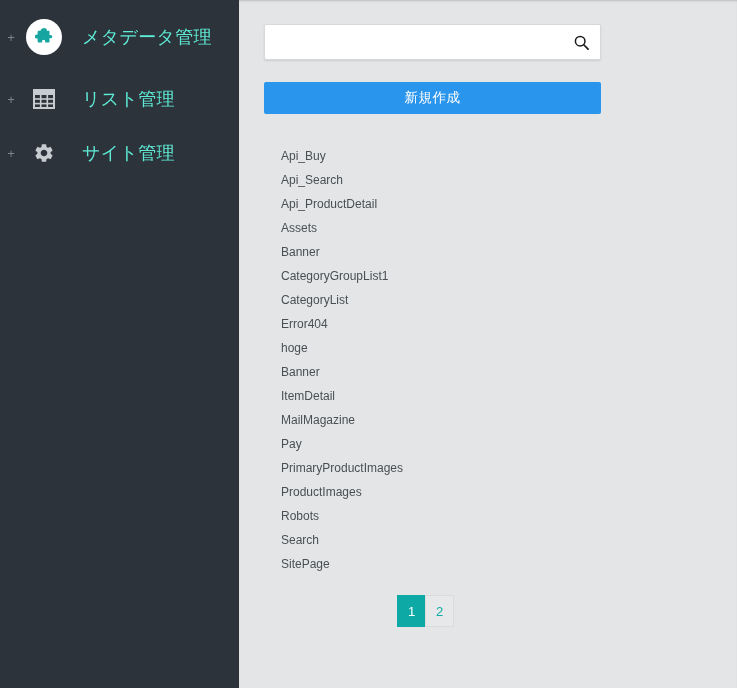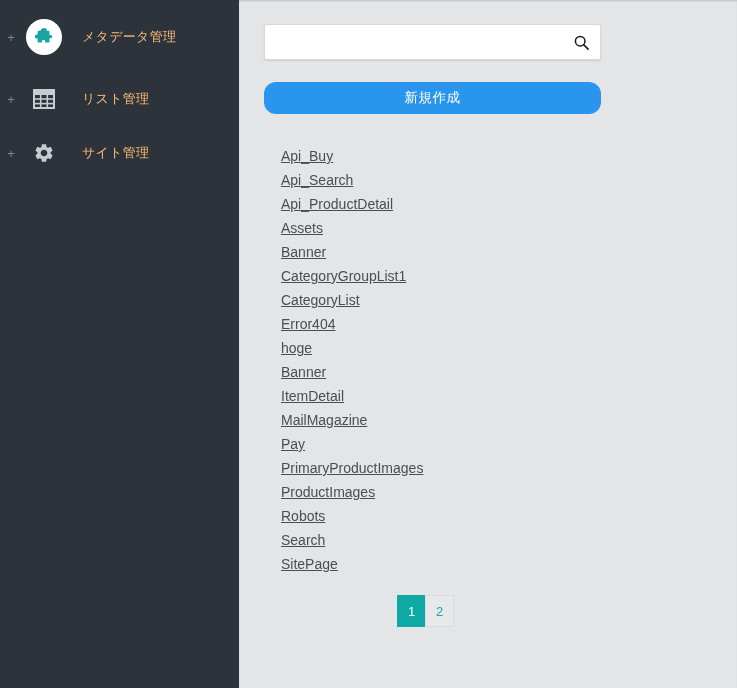--- a/index.html
+++ b/index.html
@@ -62,22 +62,22 @@
     width: 36px;
     height: 36px;
     border-radius: 50%;
     background: #ffffff;
     display: flex;
     align-items: center;
     justify-content: center;
   }
 
   .nav-label {
-    color: #fdba74;
-    font-size: 13px;
+    color: #5eead4;
+    font-size: 18px;
     margin-left: 16px;
     letter-spacing: 0.3px;
     white-space: nowrap;
   }
 
   .nav-item.spaced-1 { height: 54px; margin-top: 8px; }
   .nav-item.spaced-2 { height: 54px; margin-top: 0px; }
 
   
   .content {
@@ -126,45 +126,44 @@
     cursor: pointer;
     flex-shrink: 0;
   }
 
   .create-button {
     margin-top: 22px;
     height: 32px;
     width: 100%;
     background: #2a95ec;
     border: none;
-    border-radius: 12px;
+    border-radius: 2px;
     color: #ffffff;
     font-size: 13.5px;
     font-family: "Liberation Sans", sans-serif;
     cursor: pointer;
     letter-spacing: 0.5px;
     display: flex;
     align-items: center;
     justify-content: center;
   }
 
   .item-list {
     margin-top: 30px;
     list-style: none;
     padding-left: 17px;
   }
 
   .item-list li {
-    font-size: 14px;
+    font-size: 12px;
     color: #4a4f54;
     line-height: 24px;
     height: 24px;
     cursor: pointer;
     white-space: nowrap;
-    text-decoration: underline;
   }
 
   .pagination {
     display: flex;
     margin-top: 19px;
     margin-left: 134px;
   }
 
   .page-btn {
     width: 29px;

